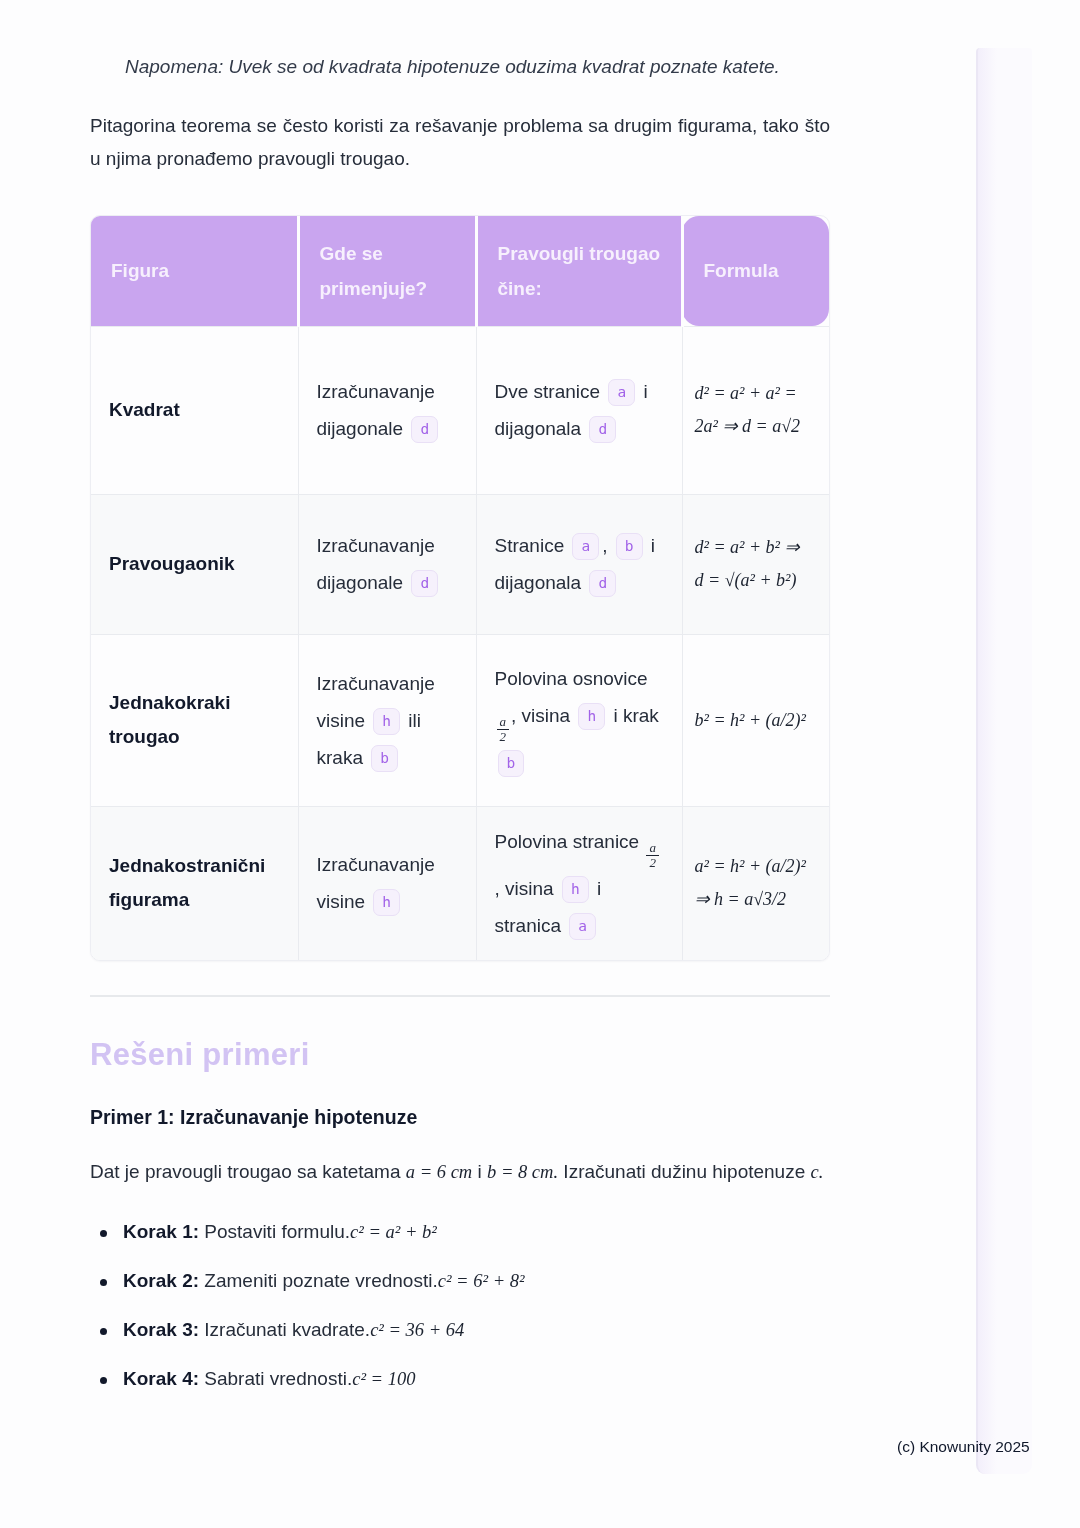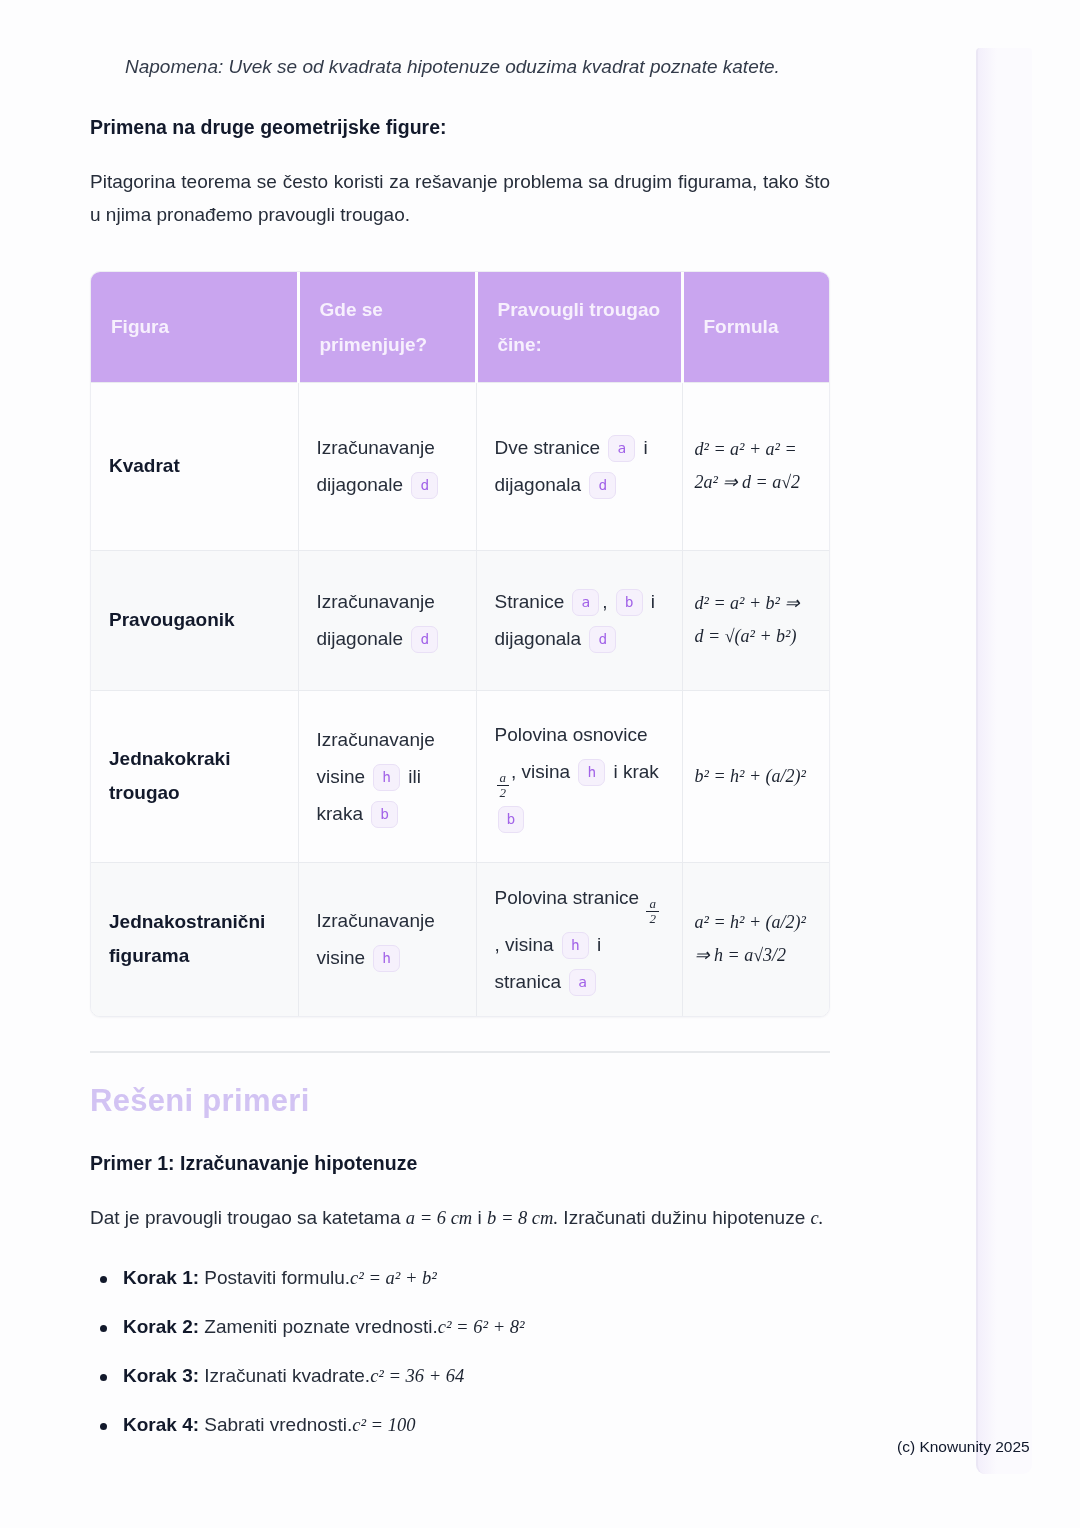--- a/index.html
+++ b/index.html
@@ -49,21 +49,21 @@
     color:#f7f0fd;
     font-size:19px;
     font-weight:bold;
     text-align:left;
     vertical-align:middle;
     padding:16px 20px;
     line-height:35px;
     border-right:3px solid #fdfdfe;
     height:110px;
   }
-  thead th:last-child { border-right:none; }
+  thead th:last-child { border-right:none;border-radius:17px; }
   tbody td {
     padding:16px 18px;
     font-size:19px;
     line-height:37px;
     vertical-align:middle;
     border-top:1px solid #e9ebef;
     border-right:1px solid #e9ebef;
     color:#262d3a;
   }
   tbody td:last-child { border-right:none; }
@@ -101,21 +101,21 @@
     font-style:italic;
     font-size:13px;
     margin:0 2px;
   }
   .frac .num { line-height:14px; border-bottom:1px solid #1c2330; padding:0 3px; }
   .frac .den { line-height:14px; padding:0 3px; }
 
   
   .divider { margin-top:34px; border-top:2px solid #e7e9ec; width:740px; }
   .heading-xl {
-    margin-top:30px;
+    margin-top:40px;
     font-size:31px;
     font-weight:bold;
     color:#d2c3f3;
     letter-spacing:0.3px;
   }
   .math {
     font-family:"Liberation Serif", serif;
     font-style:italic;
     font-size:18.5px;
     color:#1c2330;
@@ -159,21 +159,20 @@
 </style>
 </head>
 <body>
 
 <div class="page-edge"></div>
 
 <div class="content">
 
   <p class="note">Napomena: Uvek se od kvadrata hipotenuze oduzima kvadrat poznate katete.</p>
 
-  <h3 class="heading-sm">Primena na druge geometrijske figure:</h3>
 
   <p class="para">Pitagorina teorema se često koristi za rešavanje problema sa drugim figurama, tako što u njima pronađemo pravougli trougao.</p>
 
   <div class="table-wrap">
     <table>
       <colgroup>
         <col style="width:207px">
           <col style="width:178px">
           <col style="width:206px">
           <col style="width:147px">

